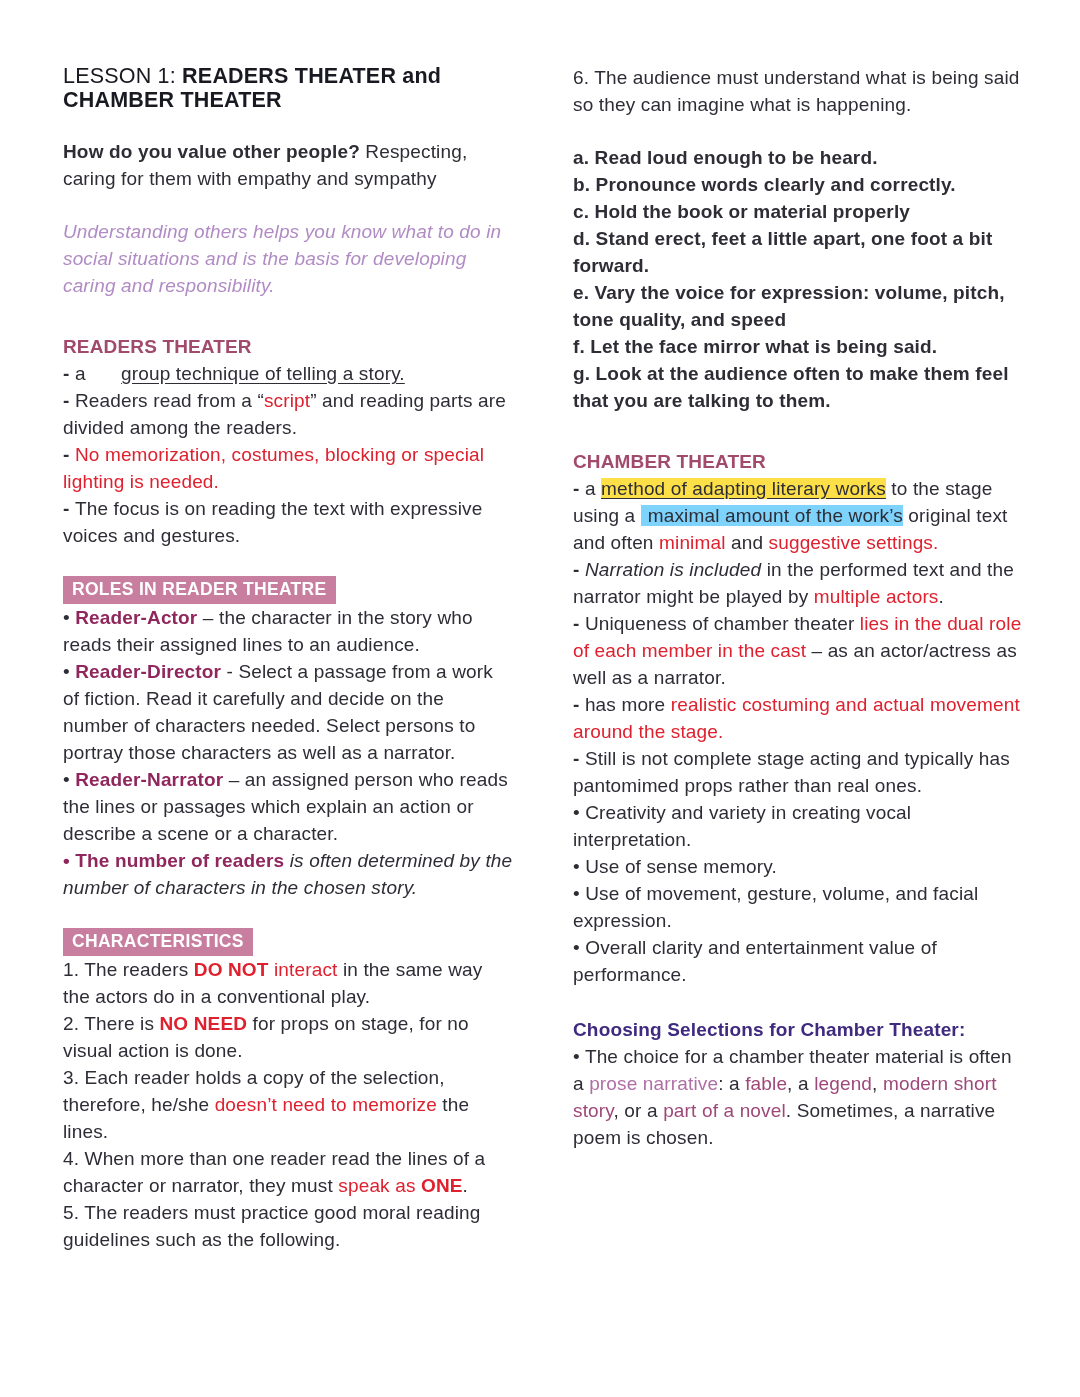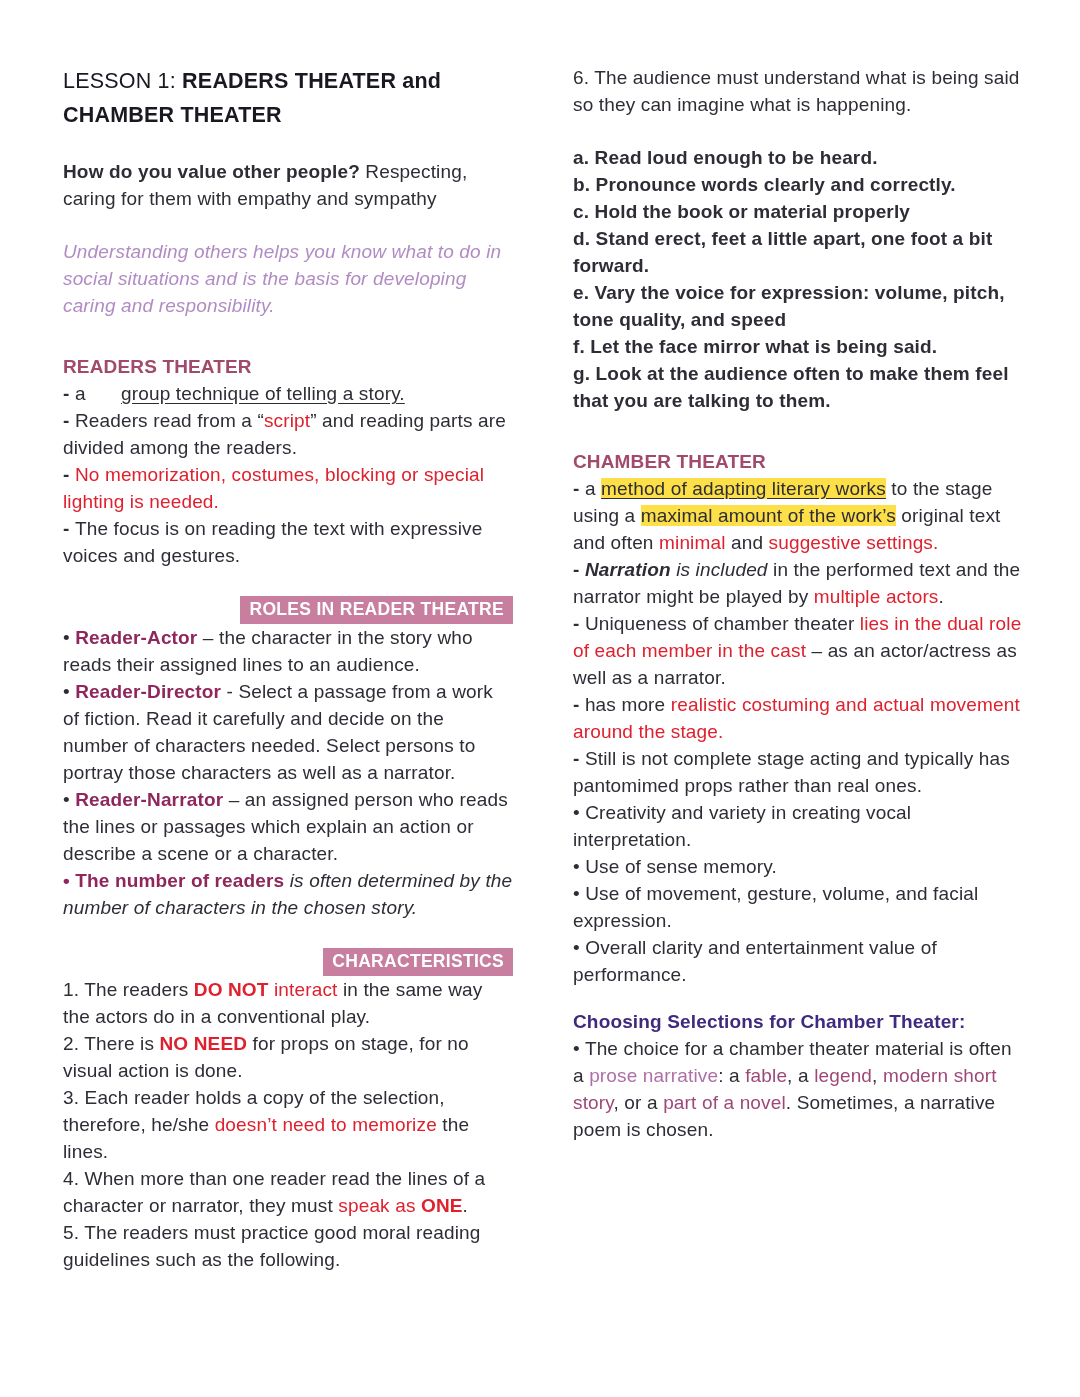--- a/index.html
+++ b/index.html
@@ -21,50 +21,50 @@
   .col {
     width: 450px;
     flex: 0 0 450px;
     font-size: 19px;
     line-height: 27px;
     letter-spacing: 0.15px;
   }
   .blk { margin: 0; }
   .sp0 { margin-top: 0; }
   .sp1 { margin-top: 26px; }
-  .sp2 { margin-top: 20px; }
+  .sp2 { margin-top: 28px; }
 
   .t-title {
     font-size: 21.5px;
-    line-height: 34px;
+    line-height: 24px;
     color: #191922;
     letter-spacing: 0.2px;
   }
   .t-head { color: #a14a6b; font-weight: bold; margin-top: 34px; }
-  .t-badge { text-align: right; }
+  .t-badge { text-align: left; }
   .t-badge .s-badge {
     display: inline-block;
     background: #c87e9f;
     color: #ffffff;
     font-weight: bold;
     font-size: 17.5px;
     line-height: 23px;
     padding: 2px 9px 3px 9px;
     letter-spacing: 0.3px;
   }
 
   .s-n { }
   .s-b { font-weight: bold; }
   .s-i { font-style: italic; }
-  .s-bi { font-weight: bold; font-style: italic; }
+  .s-bi { font-weight: normal; font-style: italic; }
   .s-red { color: #df202e; }
   .s-red-b { color: #df202e; font-weight: bold; }
   .s-maroon-b { color: #8f265c; font-weight: bold; }
   .s-u { text-decoration: underline; text-underline-offset: 3px; margin-left: 30px; }
-  .s-hl { background: #fde047; }
+  .s-hl { background: #7dd3fc; padding-left: 7px; }
   .s-hl-u { background: #fde047; text-decoration: underline; text-underline-offset: 3px; }
   .s-i-purple { color: #b18bc4; font-style: italic; }
   .s-purple-b { color: #3f2a7f; font-weight: bold; }
   .s-mauve { color: #af6fa6; }
   .s-plum { color: #9d4878; }
   .s-pinkdot { color: #d9a7bf; }
 </style>
 </head>
 <body>
 

